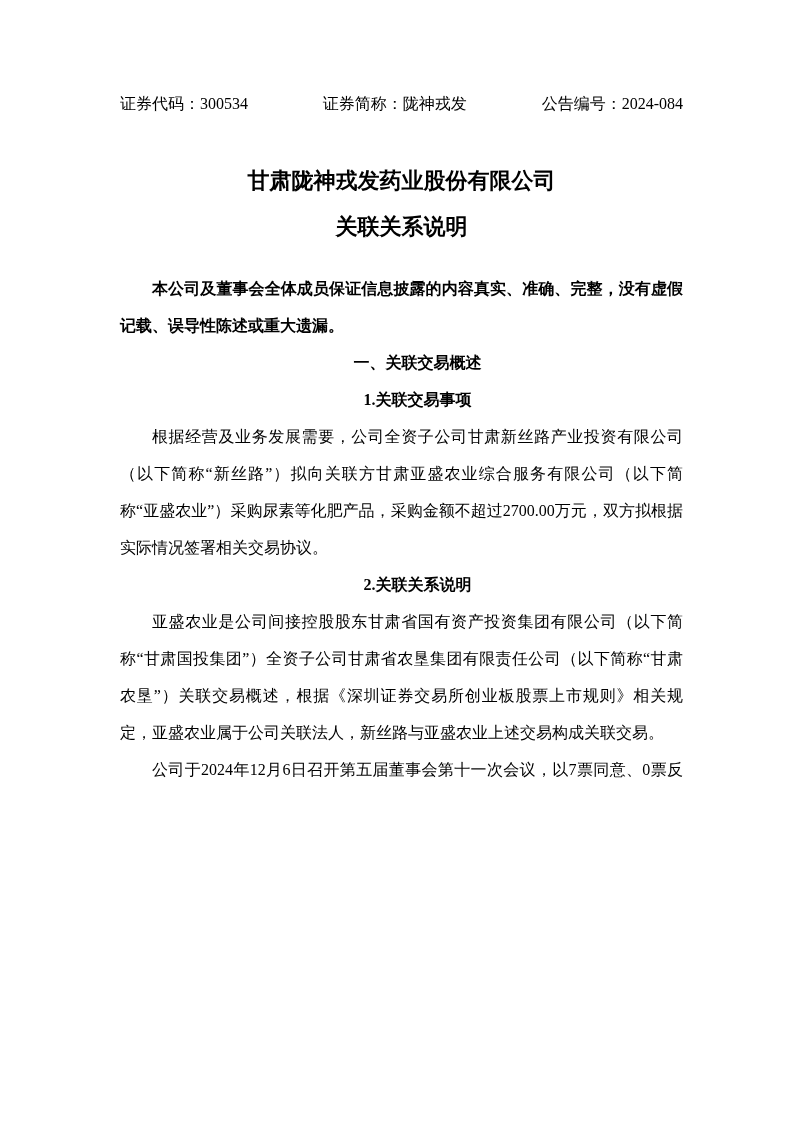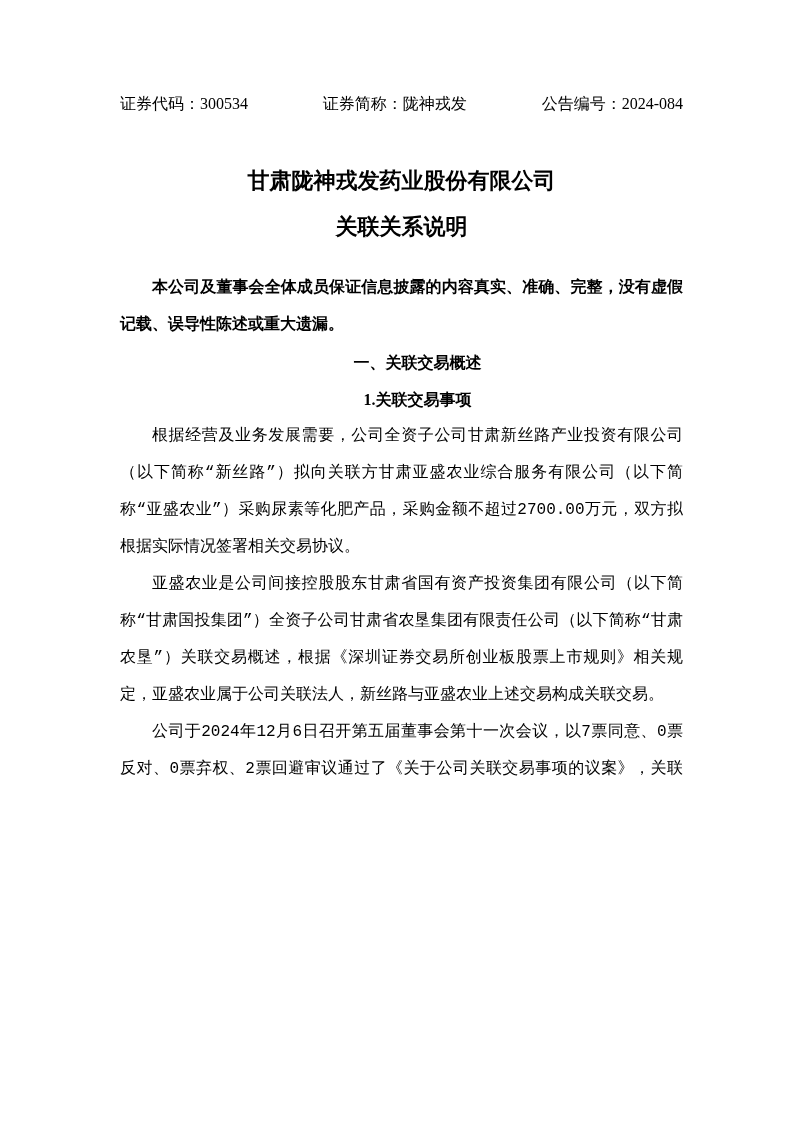--- a/index.html
+++ b/index.html
@@ -39,21 +39,20 @@
     font-weight: bold;
     line-height: 30px;
     margin: 14px 0 0 0;
   }
   .para {
     font-size: 16px;
     line-height: 37px;
     margin: 0;
     text-indent: 32px;
     text-align: justify;
-    font-family: Liberation Mono, monospace;
   }
   .disclaimer {
     font-weight: bold;
     margin-top: 28px;
   }
   .intro {
     margin-top: 18px;
   }
   .heading {
     font-size: 16px;
@@ -79,19 +78,20 @@
   <h2 class="doc-subtitle">关联关系说明</h2>
 
   <p class="para disclaimer">本公司及董事会全体成员保证信息披露的内容真实、准确、完整，没有虚假记载、误导性陈述或重大遗漏。</p>
 
 
   <h3 class="heading">一、关联交易概述</h3>
 
   <h4 class="heading">1.关联交易事项</h4>
   <p class="para">根据经营及业务发展需要，公司全资子公司甘肃新丝路产业投资有限公司（以下简称“新丝路”）拟向关联方甘肃亚盛农业综合服务有限公司（以下简称“亚盛农业”）采购尿素等化肥产品，采购金额不超过2700.00万元，双方拟根据实际情况签署相关交易协议。</p>
 
+  <h4 class="heading">2.关联关系说明</h4>
   <p class="para">亚盛农业是公司间接控股股东甘肃省国有资产投资集团有限公司（以下简称“甘肃国投集团”）全资子公司甘肃省农垦集团有限责任公司（以下简称“甘肃农垦”）关联交易概述，根据《深圳证券交易所创业板股票上市规则》相关规定，亚盛农业属于公司关联法人，新丝路与亚盛农业上述交易构成关联交易。</p>
 
   <p class="para">公司于2024年12月6日召开第五届董事会第十一次会议，以7票同意、0票反对、0票弃权、2票回避审议通过了《关于公司关联交易事项的议案》，关联董事康永红先生、付瑞先生回避表决。公司2024年第五次独立董事专门会议对该议案进行了审核，并发表了同意的审核意见。本次关联交易事项在公司董事会审批权限内，无需提交股东大会审议。</p>
 
   <h4 class="heading">4.其他说明</h4>
 
 </div>
 
 </body></html>

